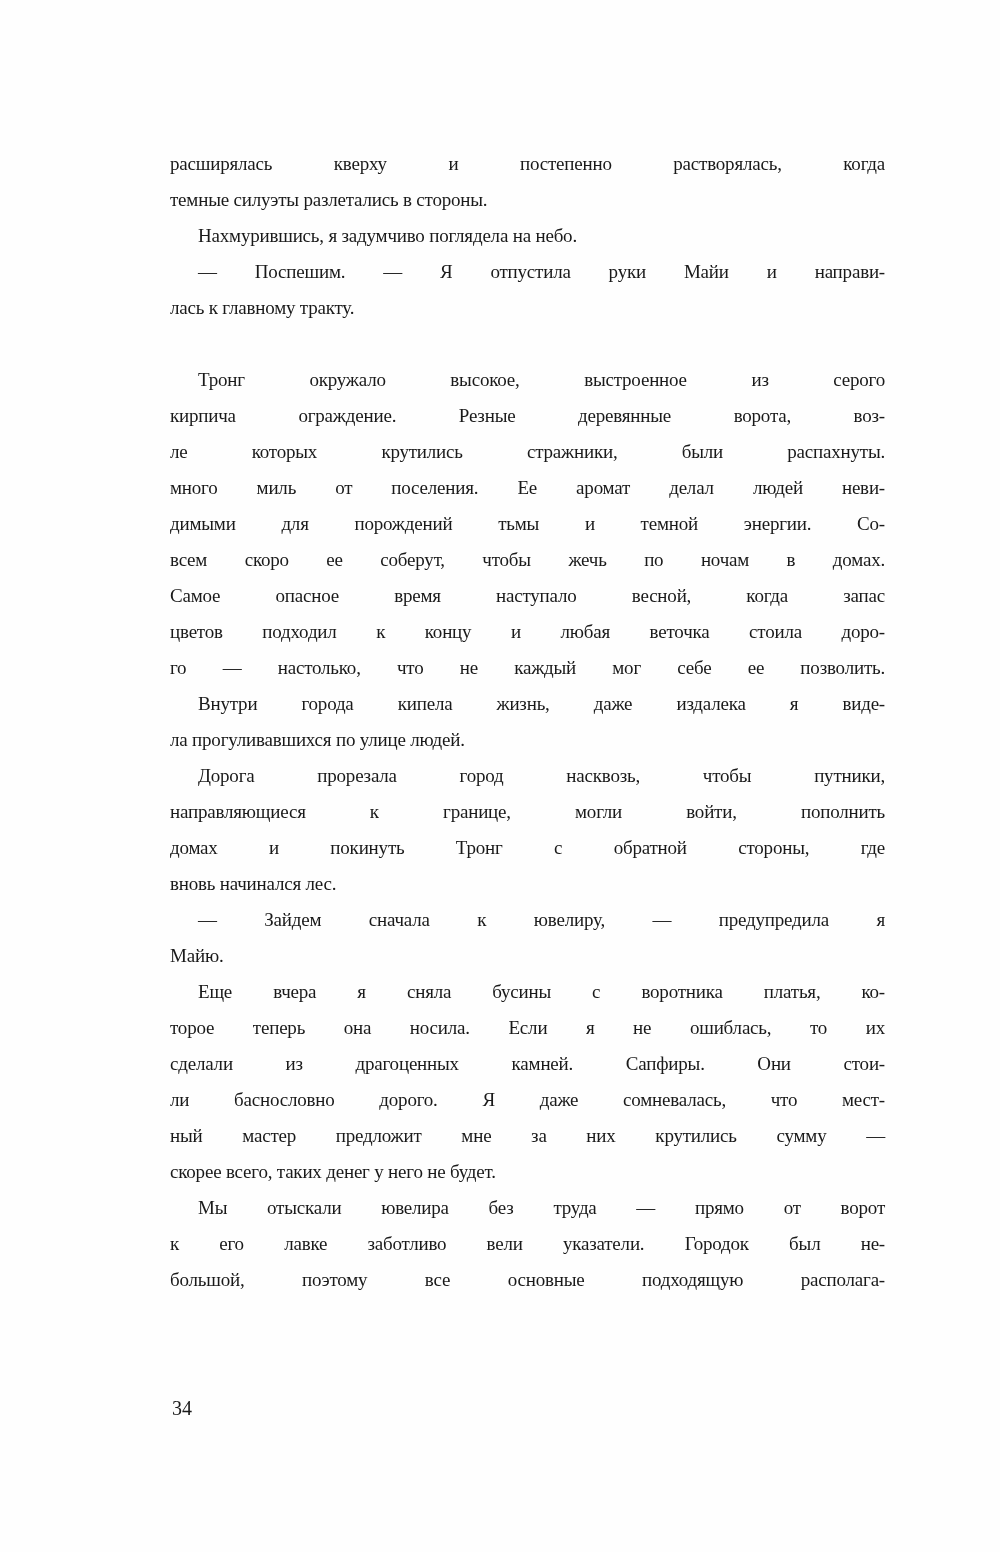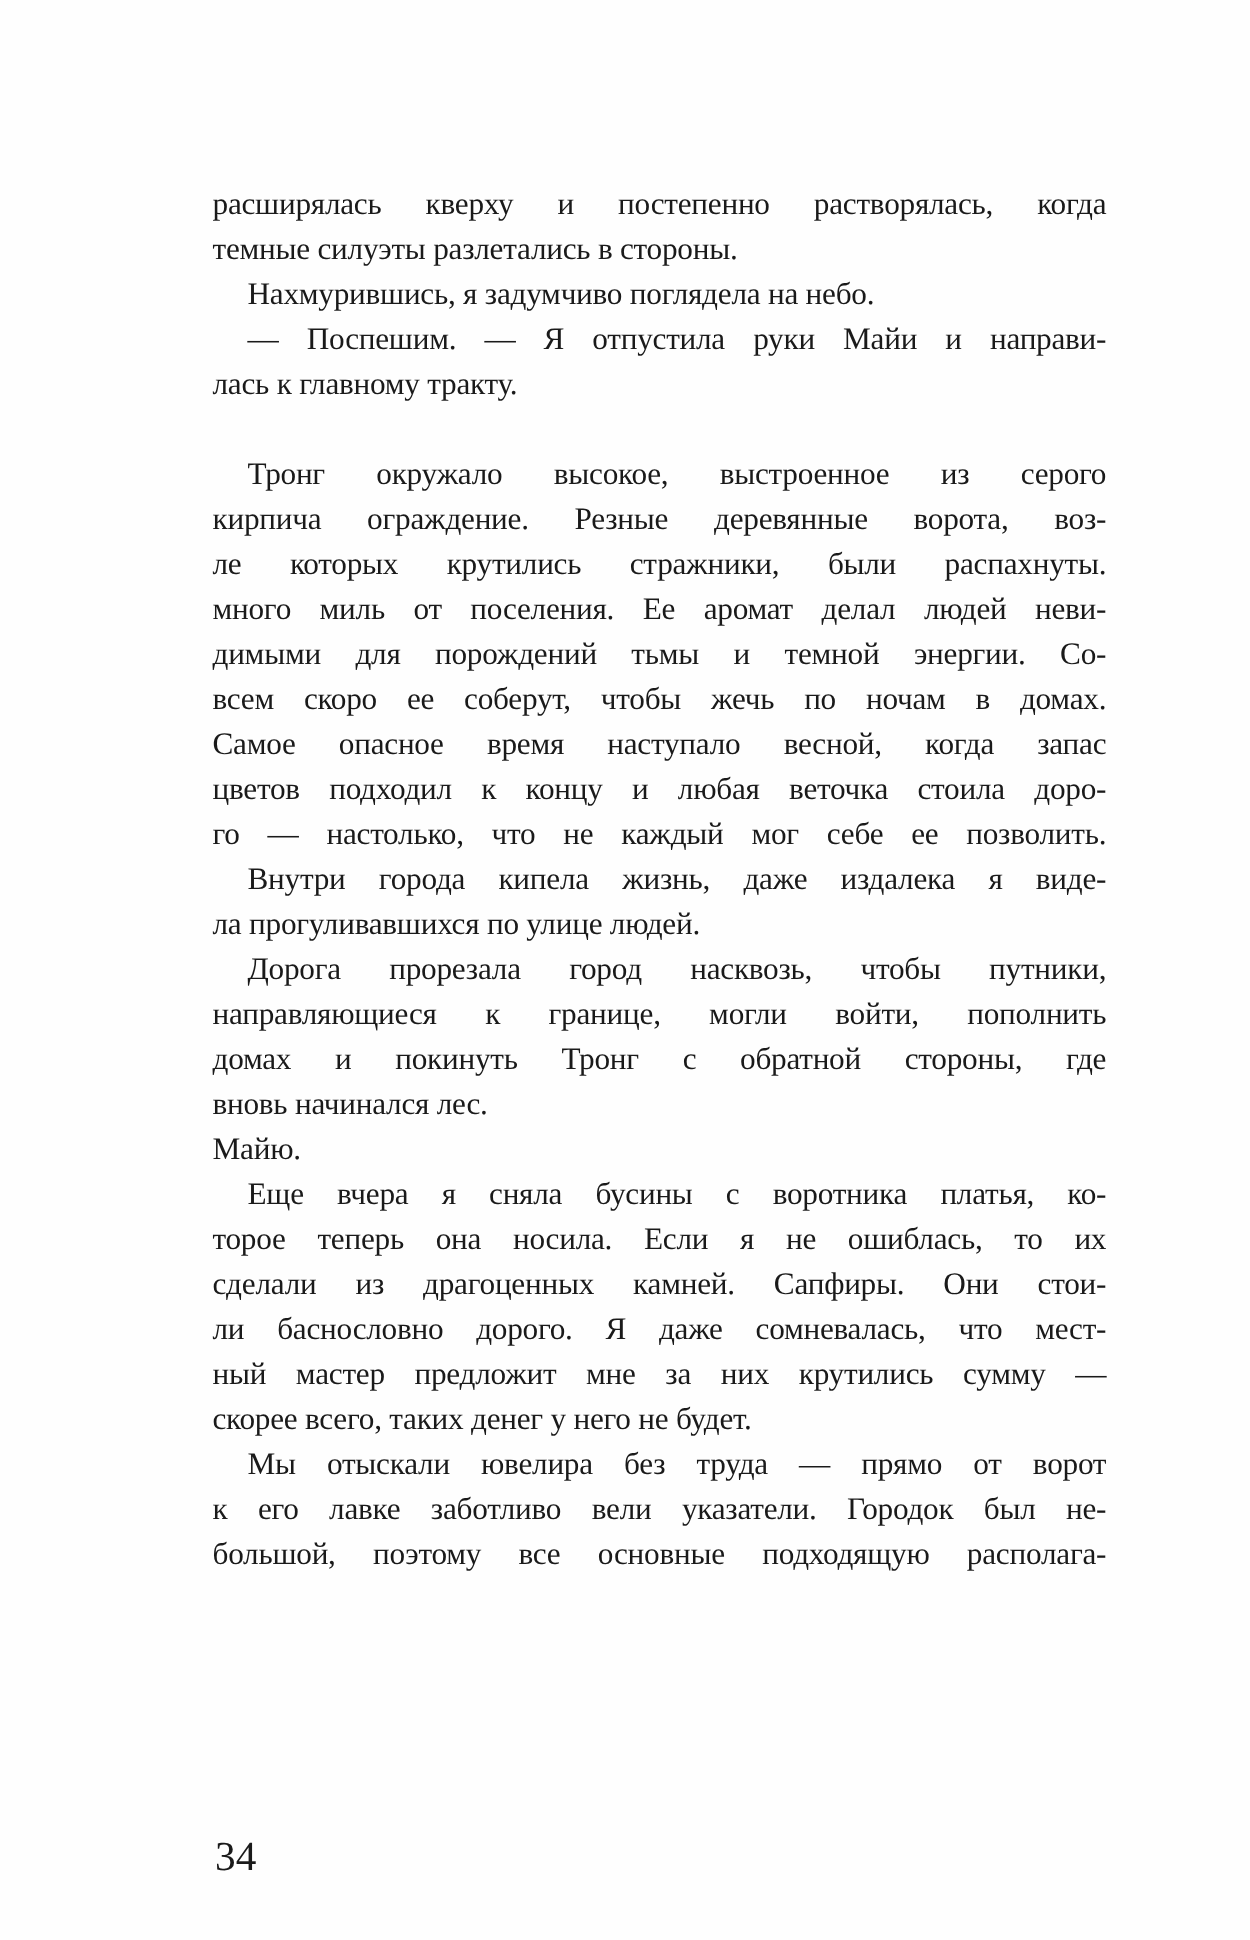--- a/index.html
+++ b/index.html
@@ -21,40 +21,40 @@
   }
   .text-block {
     position: absolute;
     left: 170px;
     top: 146px;
     width: 715px;
   }
   .line {
     height: 36px;
     line-height: 36px;
-    font-size: 25px;
+    font-size: 19px;
     white-space: nowrap;
     letter-spacing: -0.2px;
   }
   .line.j {
     white-space: normal;
     text-align: justify;
     text-align-last: justify;
   }
   .line.i {
     text-indent: 28px;
   }
   .section-break {
     height: 36px;
   }
   .page-number {
     position: absolute;
     left: 172px;
-    top: 1468px;
-    font-size: 33px;
+    top: 1390px;
+    font-size: 20px;
     line-height: 36px;
   }
 </style>
 </head>
 <body style="background: rgb(254, 254, 254); color: rgb(26, 26, 26);">
 
 <div class="page">
   <div class="text-block">
       <div class="line j">расширялась кверху и постепенно растворялась, когда</div>
       <div class="line">темные силуэты разлетались в стороны.</div>
@@ -70,20 +70,21 @@
       <div class="line j">всем скоро ее соберут, чтобы жечь по ночам в домах.</div>
       <div class="line j">Самое опасное время наступало весной, когда запас</div>
       <div class="line j">цветов подходил к концу и любая веточка стоила доро-</div>
       <div class="line j">го — настолько, что не каждый мог себе ее позволить.</div>
       <div class="line j i">Внутри города кипела жизнь, даже издалека я виде-</div>
       <div class="line">ла прогуливавшихся по улице людей.</div>
       <div class="line j i">Дорога прорезала город насквозь, чтобы путники,</div>
       <div class="line j">направляющиеся к границе, могли войти, пополнить</div>
       <div class="line j">домах и покинуть Тронг с обратной стороны, где</div>
       <div class="line">вновь начинался лес.</div>
+      <div class="line j i">— Зайдем сначала к ювелиру, — предупредила я</div>
       <div class="line">Майю.</div>
       <div class="line j i">Еще вчера я сняла бусины с воротника платья, ко-</div>
       <div class="line j">торое теперь она носила. Если я не ошиблась, то их</div>
       <div class="line j">сделали из драгоценных камней. Сапфиры. Они стои-</div>
       <div class="line j">ли баснословно дорого. Я даже сомневалась, что мест-</div>
       <div class="line j">ный мастер предложит мне за них крутились сумму —</div>
       <div class="line">скорее всего, таких денег у него не будет.</div>
       <div class="line j i">Мы отыскали ювелира без труда — прямо от ворот</div>
       <div class="line j">к его лавке заботливо вели указатели. Городок был не-</div>
       <div class="line j">большой, поэтому все основные подходящую располага-</div>

